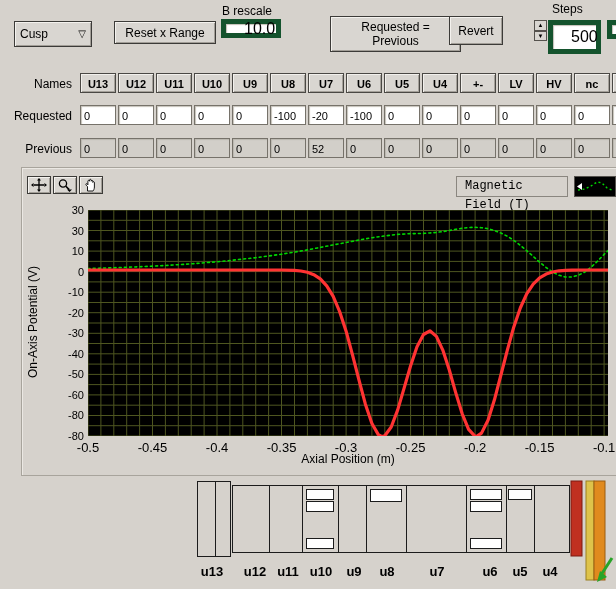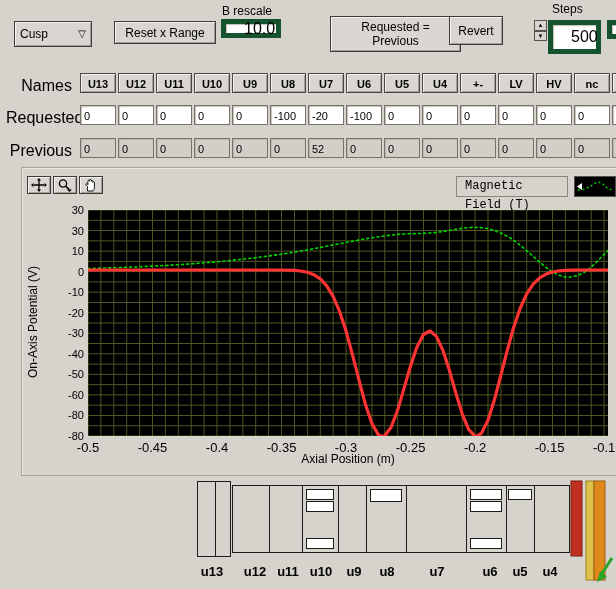--- a/index.html
+++ b/index.html
@@ -33,21 +33,21 @@
   #lbl-brescale{left:222px;top:4px;}
   #fld-brescale{left:221px;top:19px;width:60px;height:19px;}
   #btn-reqprev{left:330px;top:16px;width:131px;height:36px;}
   #btn-revert{left:449px;top:16px;width:54px;height:29px;}
   #lbl-steps{left:552px;top:2px;}
   #spin-steps{left:534px;top:20px;width:13px;height:21px;display:flex;flex-direction:column;}
   .spin-btn{flex:1;background:#d9d6d1;border:1px solid #55524d;font-size:6px;line-height:8px;
     text-align:center;cursor:pointer;box-sizing:border-box;padding:0;}
   #fld-steps{left:548px;top:20px;width:53px;height:34px;}
   #fld-extra{left:607px;top:20px;width:20px;height:19px;}
-  .rowlabel{position:absolute;left:6px;width:66px;text-align:right;font-size:16px;}
+  .rowlabel{position:absolute;left:6px;width:66px;text-align:right;font-size:12px;}
   #lbl-names{top:77px;}
   #lbl-requested{top:109px;}
   #lbl-previous{top:142px;}
   .cellrow{position:absolute;left:80px;display:flex;gap:2px;}
   #names-cells{top:73px;}
   #requested-cells{top:105px;}
   #previous-cells{top:138px;}
   .cell{flex:0 0 36px;width:36px;height:20px;font-size:11px;line-height:20px;box-sizing:border-box;}
   .cell-name{
     text-align:center;font-weight:bold;background:#d9d6d1;border:1px solid #4a4844;
@@ -194,21 +194,21 @@
   </svg>
 
 <div id="ticks">
     <span class="xtick" style="left: 88px;">-0.5</span>
     <span class="xtick" style="left: 152.516px;">-0.45</span>
     <span class="xtick" style="left: 217.032px;">-0.4</span>
     <span class="xtick" style="left: 281.548px;">-0.35</span>
     <span class="xtick" style="left: 346.065px;">-0.3</span>
     <span class="xtick" style="left: 410.581px;">-0.25</span>
     <span class="xtick" style="left: 475.097px;">-0.2</span>
-    <span class="xtick" style="left: 539.613px; margin-left: 10px;">-0.15</span>
+    <span class="xtick" style="left: 539.613px;">-0.15</span>
     <span class="xtick" style="left: 604.129px;">-0.1</span>
     <span class="ytick" style="top: 204px;">30</span>
     <span class="ytick" style="top: 224.545px;">30</span>
     <span class="ytick" style="top: 245.091px;">10</span>
     <span class="ytick" style="top: 265.636px;">0</span>
     <span class="ytick" style="top: 286.182px;">-10</span>
     <span class="ytick" style="top: 306.727px;">-20</span>
     <span class="ytick" style="top: 327.273px;">-30</span>
     <span class="ytick" style="top: 347.818px;">-40</span>
     <span class="ytick" style="top: 368.364px;">-50</span>

